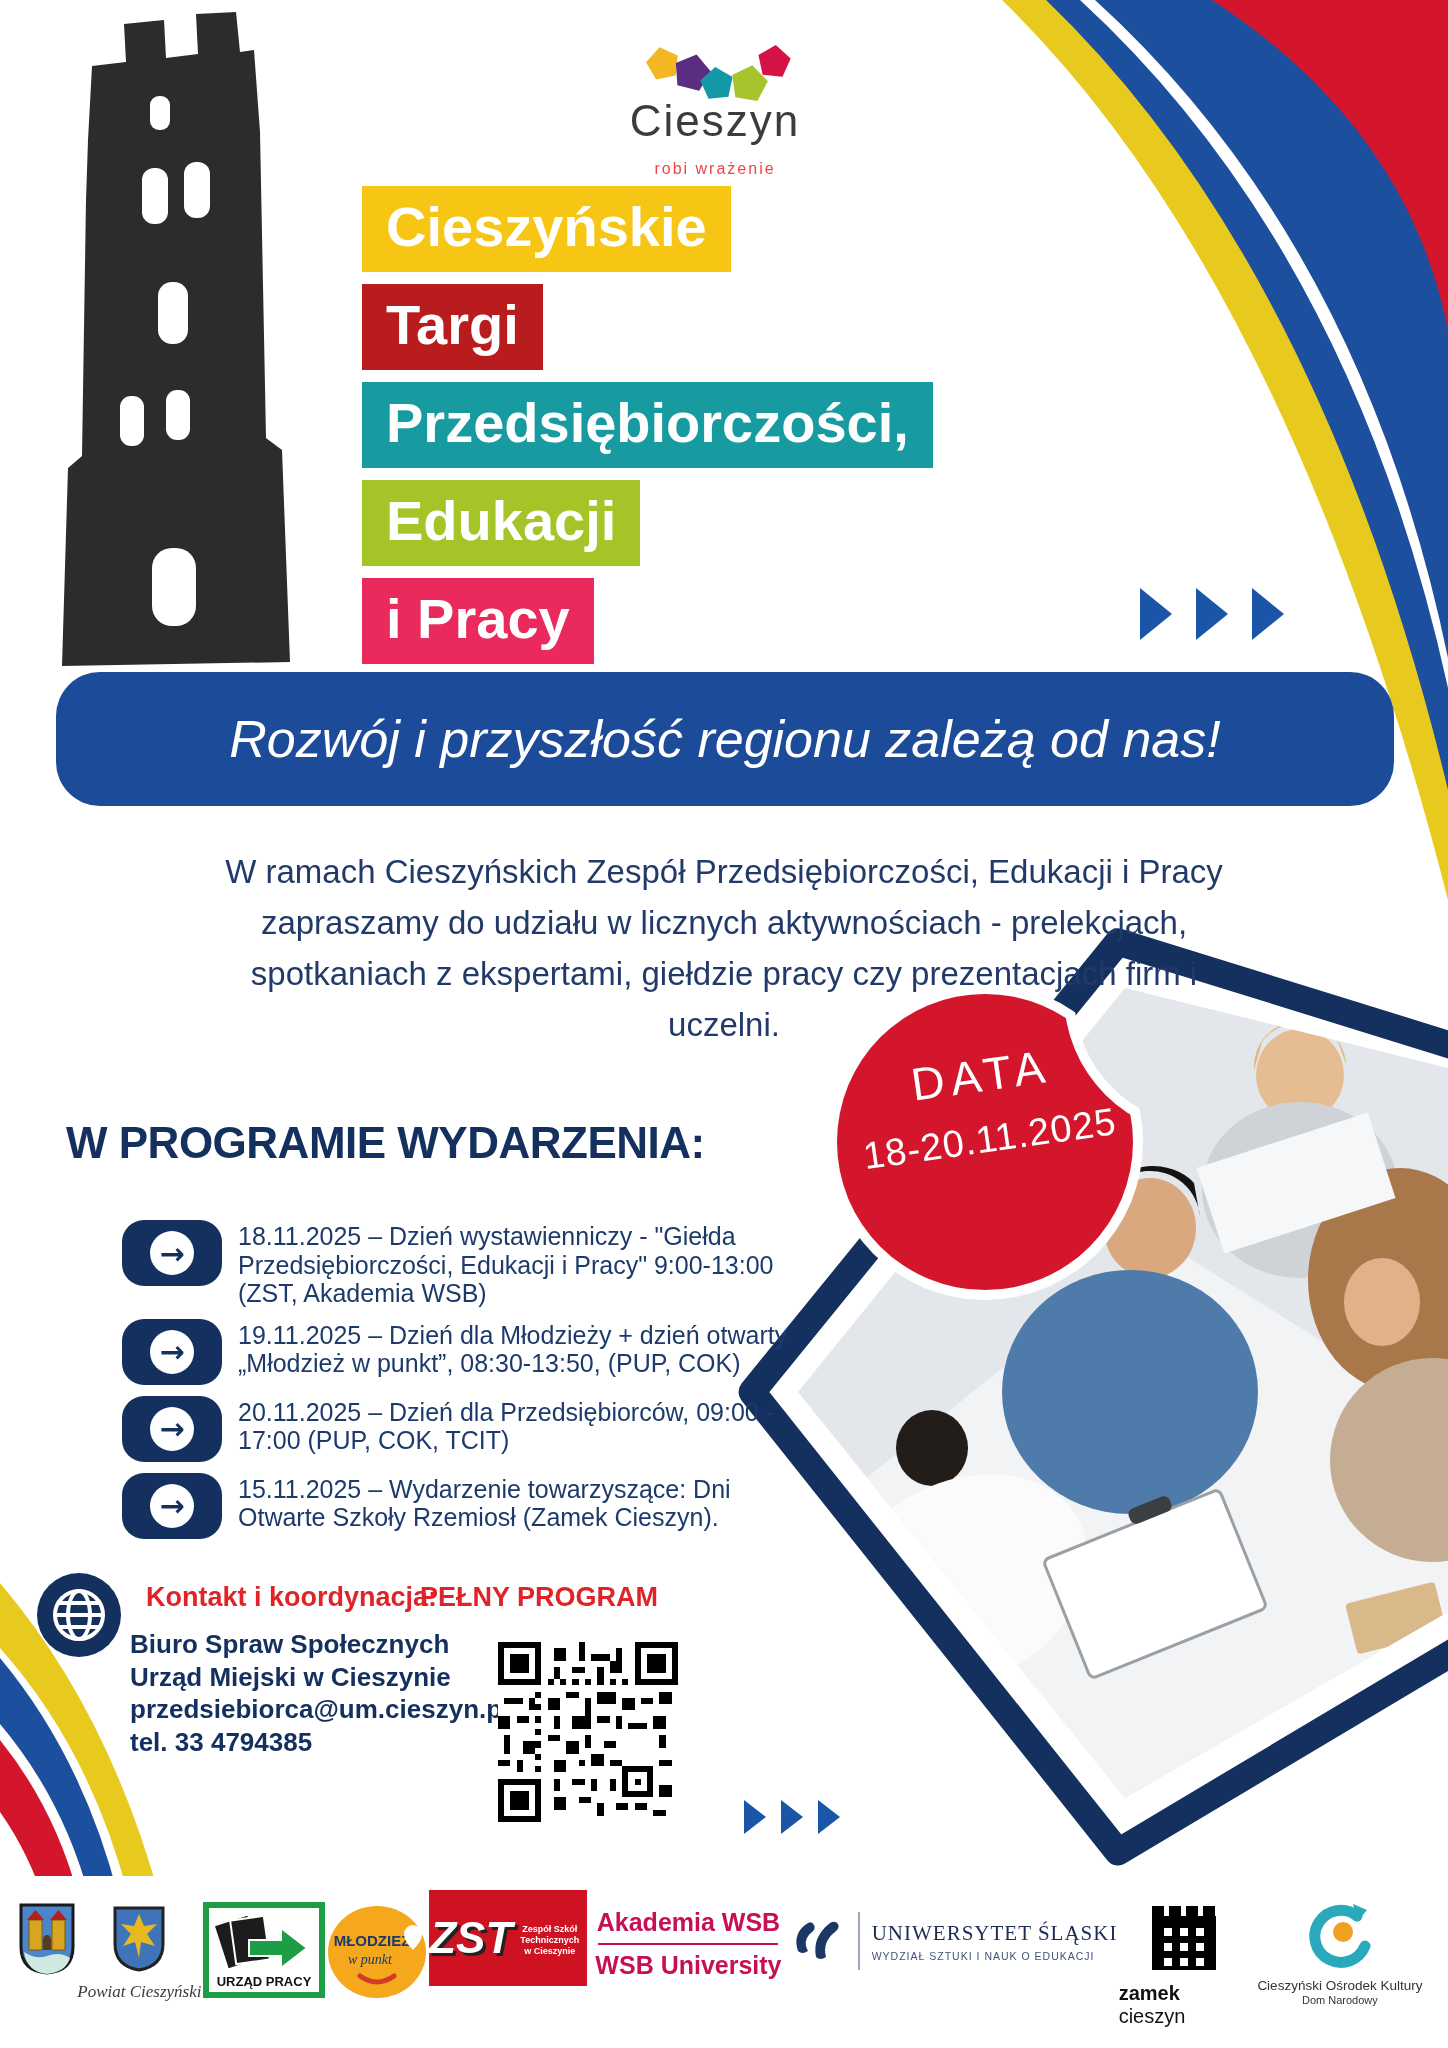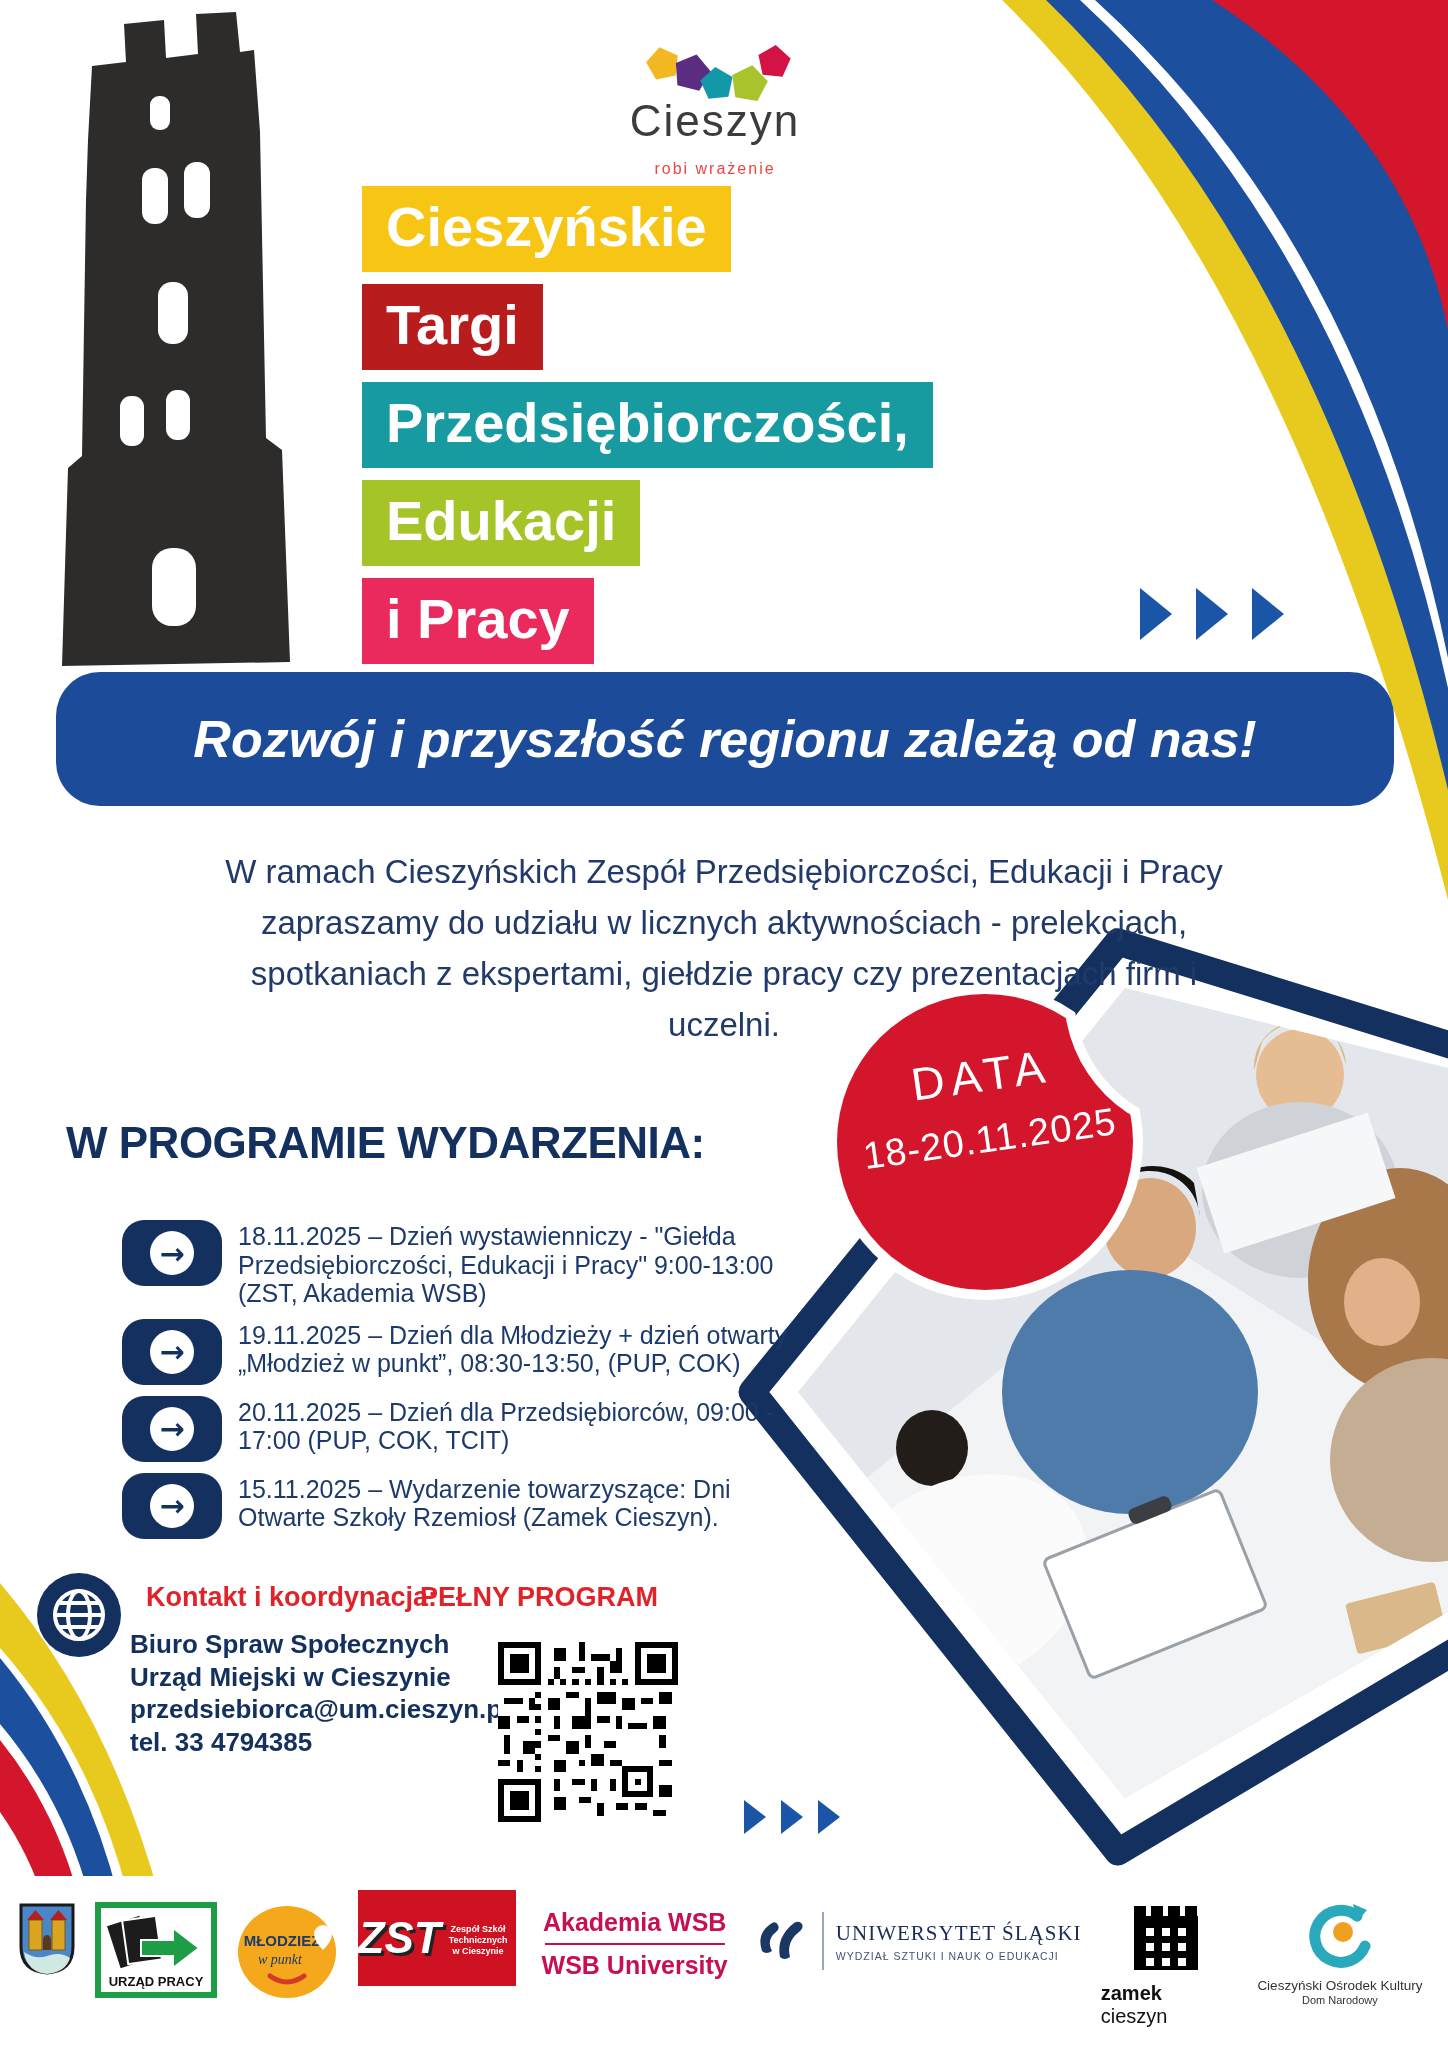--- a/index.html
+++ b/index.html
@@ -14,21 +14,21 @@
 
   
   .titles{position:absolute;left:362px;top:186px;}
   .tblock{display:table;color:#fff;font-weight:bold;font-size:56px;line-height:1;
           padding:13px 24px 17px;margin-bottom:12px;white-space:nowrap;}
   .tb0{background:#f7c514;}.tb1{background:#b91c1c;margin-top:8px;}.tb2{background:#189aa1;}
   .tb3{background:#a5c428;}.tb4{background:#ea2a5c;}
 
   .banner{position:absolute;left:56px;top:672px;width:1338px;height:134px;background:#1c4b99;
           border-radius:44px;color:#fff;font-style:italic;font-size:52px;
-          display:flex;align-items:center;justify-content:center;font-weight:bold;}
+          display:flex;align-items:center;justify-content:center;}
 
   .intro{position:absolute;left:204px;top:846px;width:1040px;text-align:center;
          color:#223a69;font-size:33px;line-height:1.55;}
 
   .program-heading{position:absolute;left:66px;top:1118px;color:#13305e;font-weight:bold;
                    font-size:44px;letter-spacing:-0.5px;}
 
   .program{position:absolute;left:122px;top:1220px;display:flex;flex-direction:column;gap:11px;}
   .pitem{display:flex;align-items:flex-start;gap:16px;}
   .pill{flex:0 0 auto;width:100px;height:66px;background:#13305e;border-radius:22px;
@@ -345,20 +345,27 @@
         <path d="M3,3 h52 v42 q0,24 -26,26 q-26,-2 -26,-26 Z" fill="#4a86c8" stroke="#1a1a1a" stroke-width="3"></path>
         <rect x="11" y="18" width="13" height="30" fill="#d9a520" stroke="#7a5a10"></rect>
         <rect x="34" y="18" width="13" height="30" fill="#d9a520" stroke="#7a5a10"></rect>
         <polygon points="9,18 17.5,8 26,18" fill="#b41f1f"></polygon>
         <polygon points="32,18 40.5,8 49,18" fill="#b41f1f"></polygon>
         <path d="M25,48 v-10 a4,5 0 0 1 8,0 v10 Z" fill="#5a3a1a"></path>
         <path d="M6,50 q12,8 23,4 q13,-5 23,2 q-4,14 -23,16 q-20,-2 -23,-22 Z" fill="#cfe8e2"></path>
       </svg>
     </div>
 
+    <div class="pcell powiat-cell">
+      <svg width="56" height="70" viewBox="0 0 56 70">
+        <path d="M4,4 h48 v36 q0,22 -24,26 q-24,-4 -24,-26 Z" fill="#3f74b8" stroke="#222" stroke-width="3"></path>
+        <polygon points="28,10 33,22 46,20 36,30 44,42 30,38 28,54 24,38 12,42 20,30 10,20 23,22" fill="#e8b820"></polygon>
+      </svg>
+      <div class="powiat-caption">Powiat Cieszyński</div>
+    </div>
 
     <div class="pcell up-cell">
       <svg width="122" height="96" viewBox="0 0 122 96">
         <rect x="3" y="3" width="116" height="90" fill="#fff" stroke="#1d9e46" stroke-width="6"></rect>
         <rect x="18" y="18" width="34" height="44" fill="#1c1c1c" transform="rotate(-18 35 40)"></rect>
         <rect x="30" y="16" width="34" height="44" fill="#1c1c1c" transform="rotate(-8 47 38)" stroke="#fff" stroke-width="2"></rect>
         <polygon points="46,38 78,38 78,26 104,46 78,66 78,54 46,54" fill="#1d9e46" stroke="#fff" stroke-width="2"></polygon>
         <text x="61" y="84" text-anchor="middle" font-size="13" font-weight="bold" fill="#111" font-family="Liberation Sans,sans-serif">URZĄD PRACY</text>
       </svg>
     </div>

